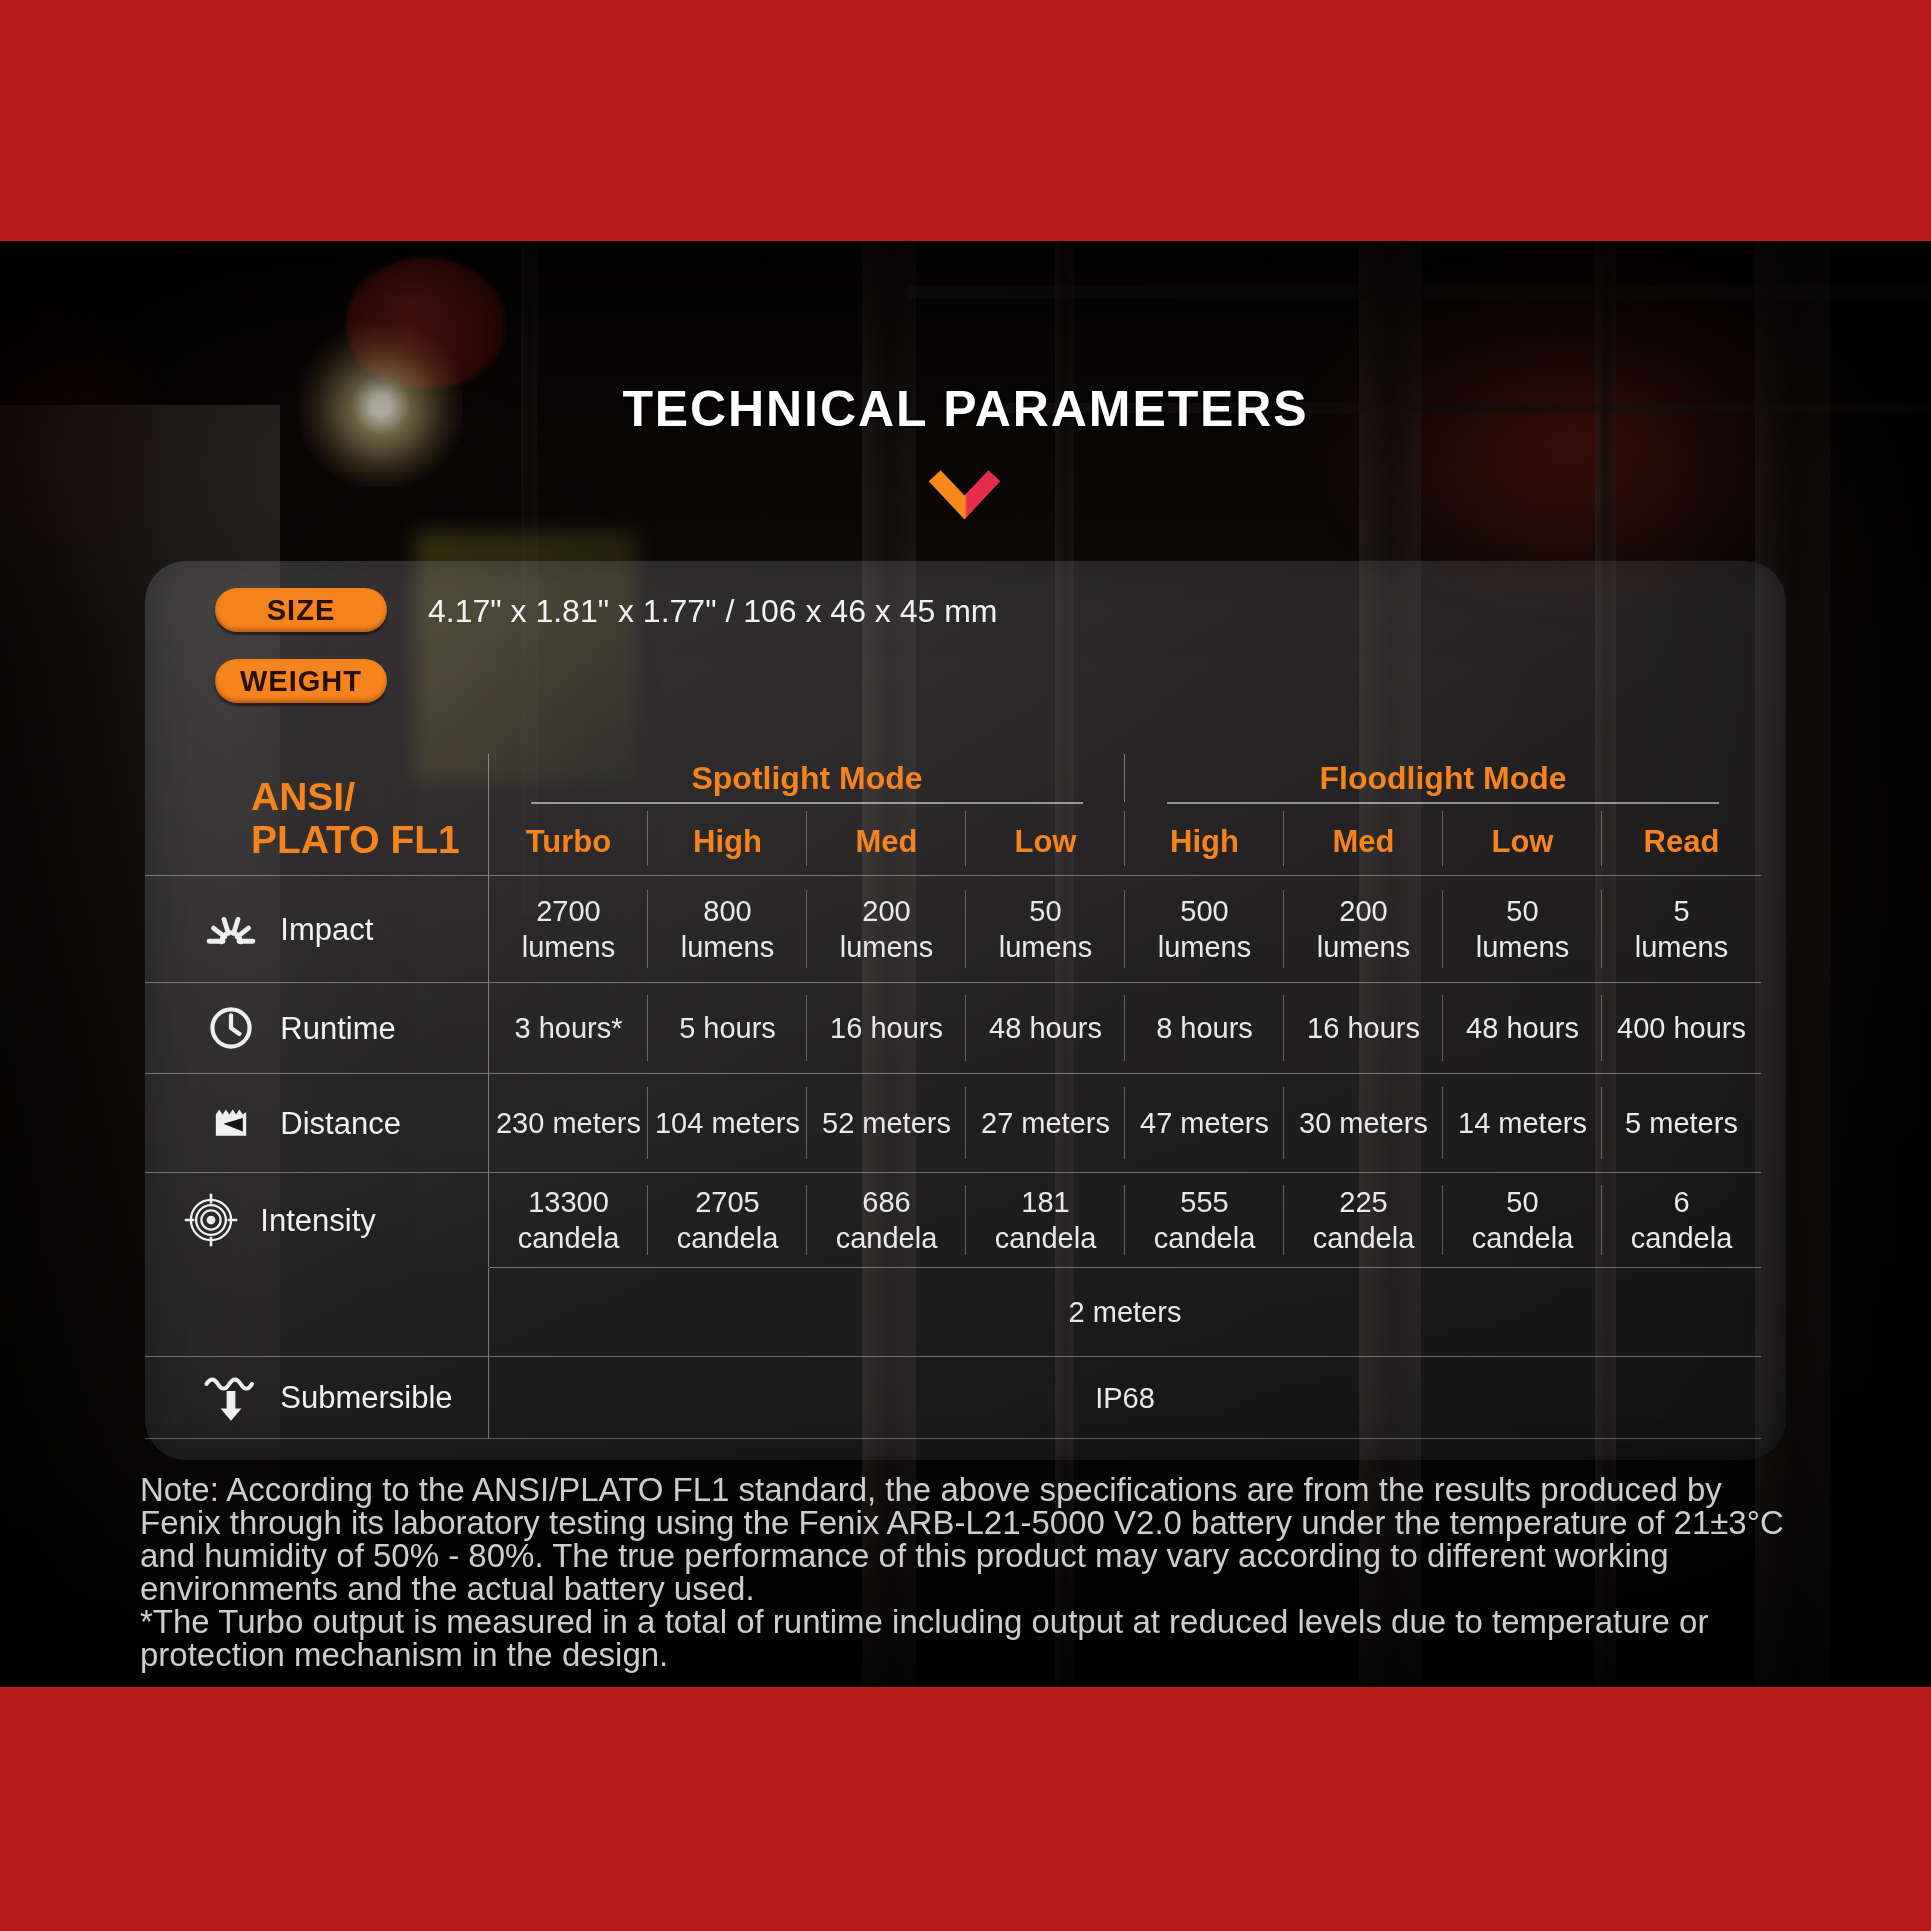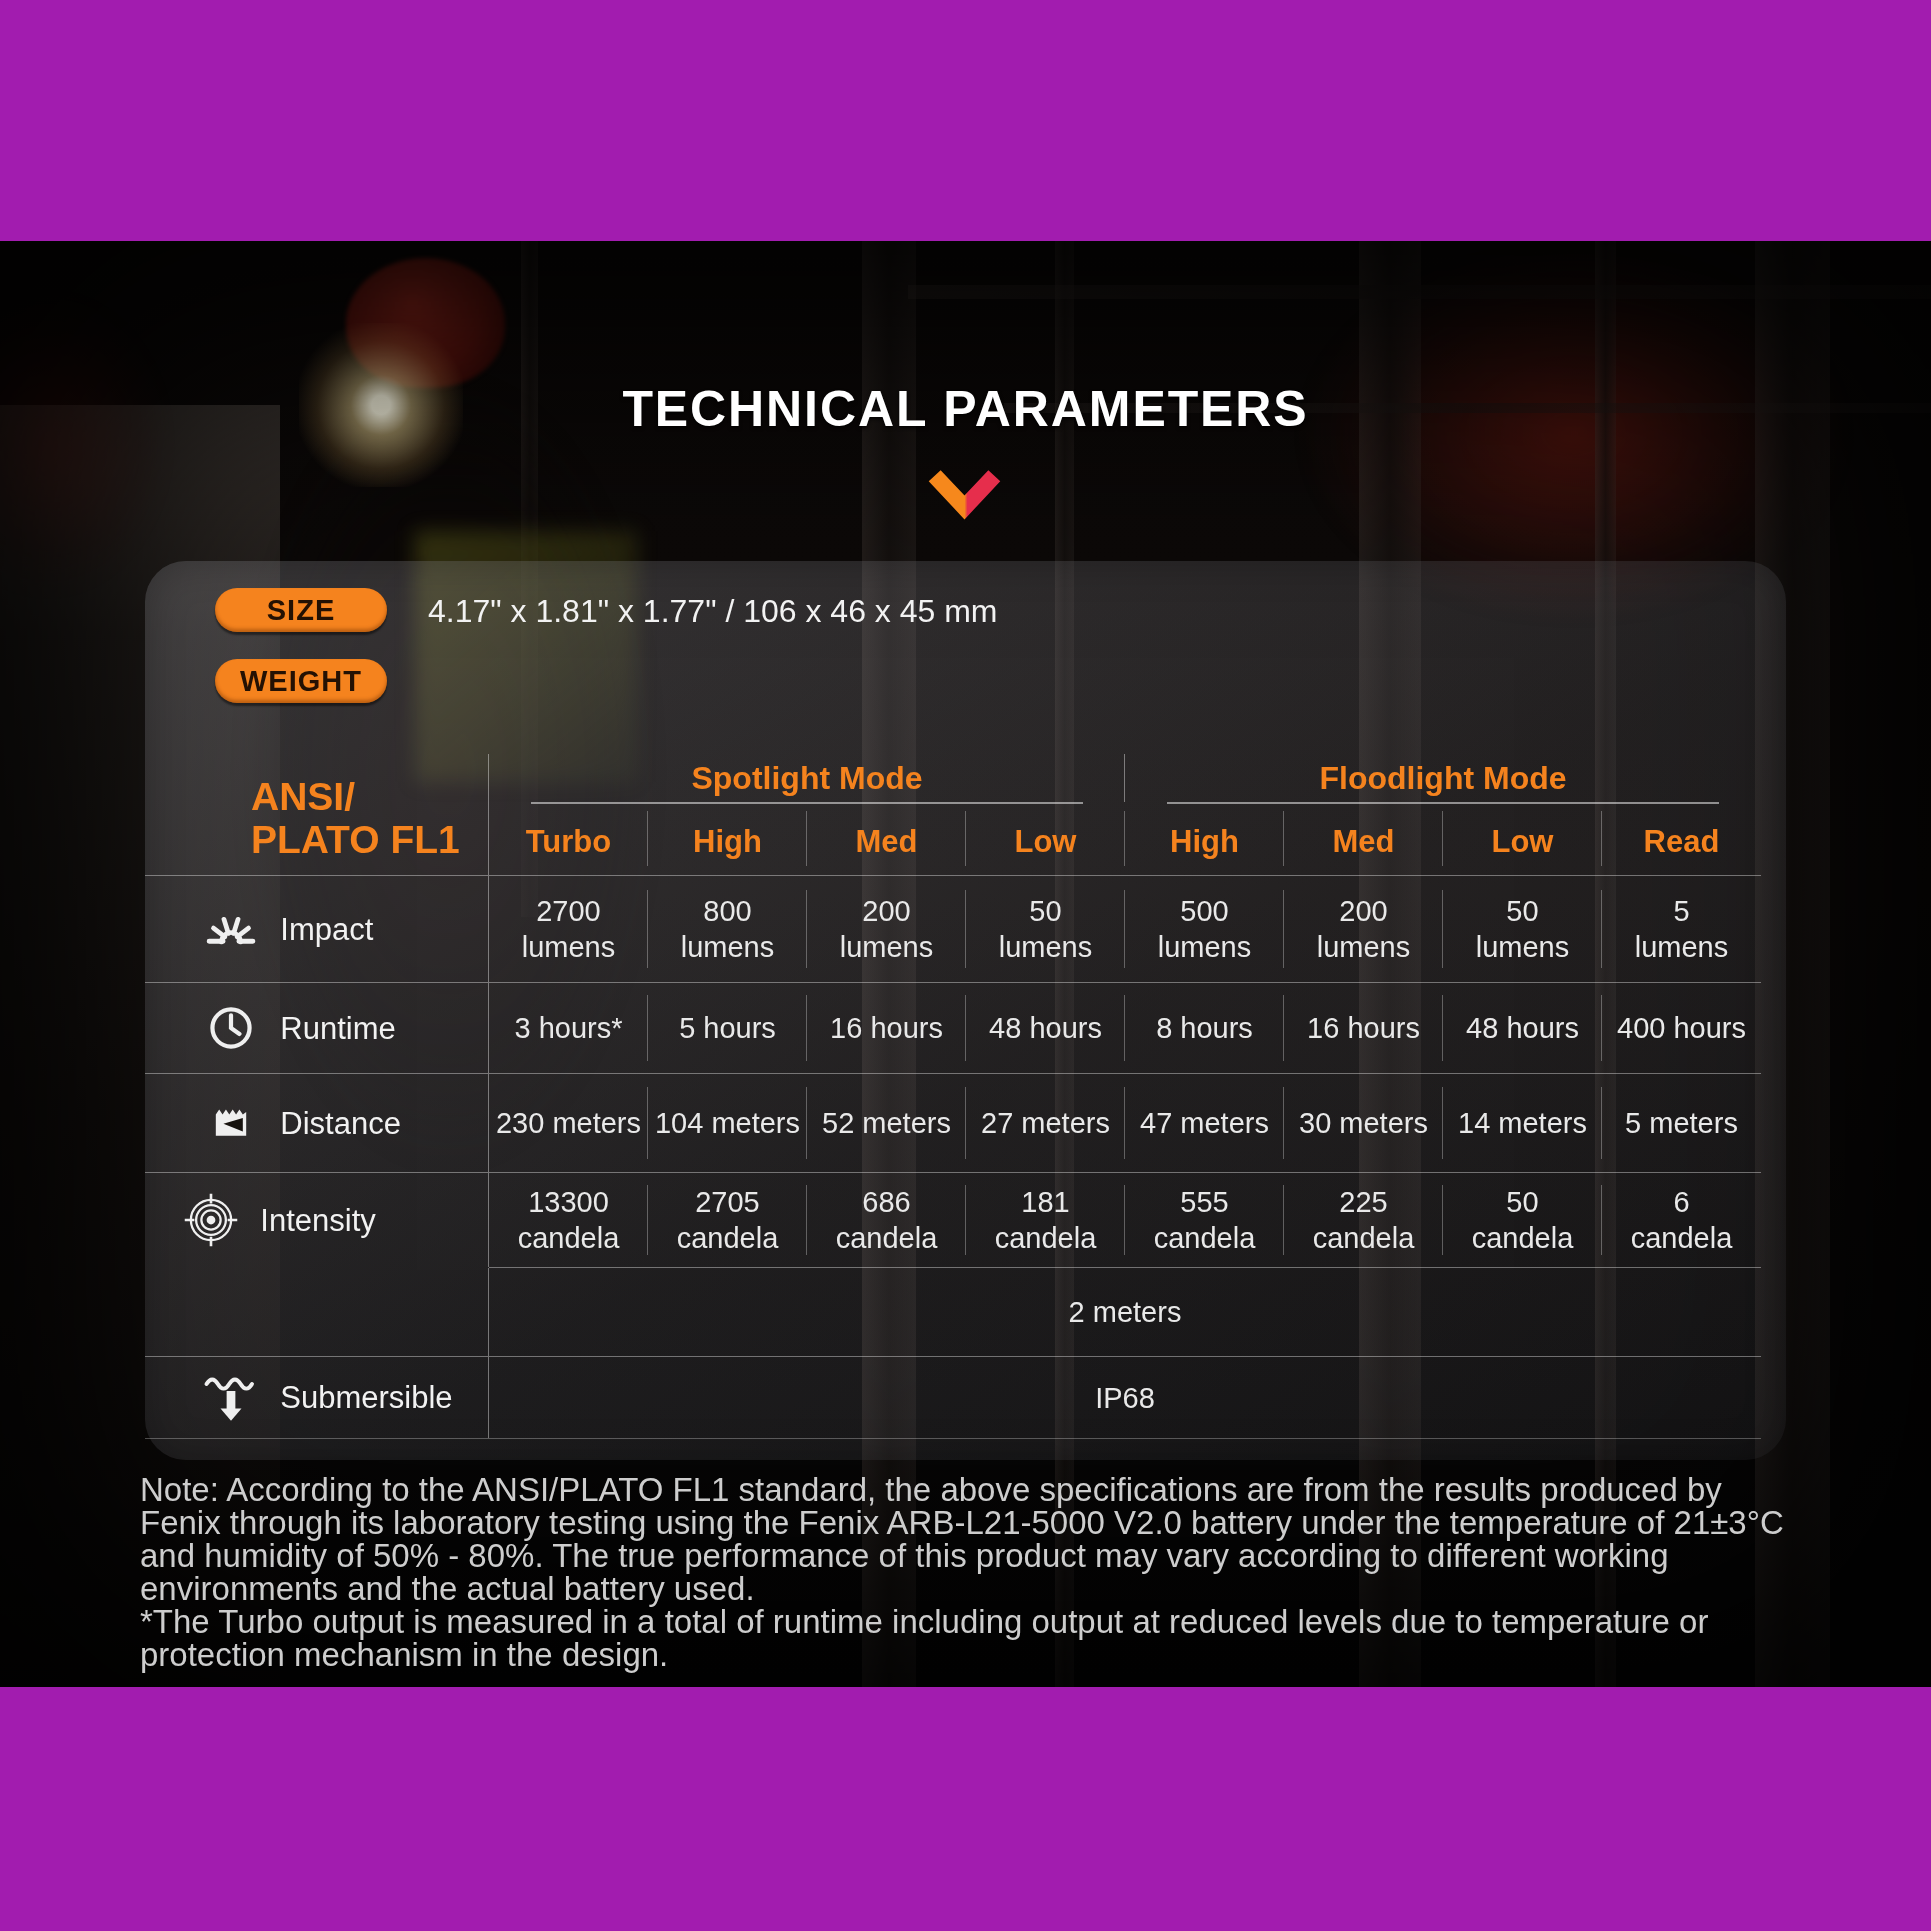--- a/index.html
+++ b/index.html
@@ -1,16 +1,16 @@
 <!DOCTYPE html>
 <html style="--accent: #f5831e; --chev-left: #f6881c; --chev-right: #e62e4c;"><head>
 <meta charset="utf-8">
 <style>
   html,body{margin:0;padding:0;background:#ffffff;}
-  .stage{position:relative;width:1931px;height:1931px;background:#a21caf;overflow:hidden;
+  .stage{position:relative;width:1931px;height:1931px;background:#b91c1c;overflow:hidden;
          font-family:"Liberation Sans",sans-serif;}
   
   .photo{position:absolute;left:0;top:241px;width:1931px;height:1446px;overflow:hidden;
          background:linear-gradient(180deg,#0b0807 0%,#0d0a09 45%,#070606 80%,#050505 100%);}
   .photo .fx{position:absolute;}
   .bar-v{background:linear-gradient(90deg,rgba(60,52,48,.5),rgba(22,18,16,.85),rgba(60,52,48,.35));}
   .redwash{background:radial-gradient(closest-side,rgba(120,26,16,.55),rgba(60,14,10,.25) 55%,transparent 75%);filter:blur(5.8px);}
   .wall{background:linear-gradient(180deg,#3b3531 0%,#221e1b 18%,#15110f 55%,#0a0807 100%);opacity:.9;}
   .silhouette{background:radial-gradient(closest-side,rgba(16,10,9,.95),rgba(10,7,6,.6) 70%,transparent 100%);filter:blur(7.7px);}
   .helmet{background:radial-gradient(circle at 42% 35%,#8a241a,#5a130d 55%,#2b0705 90%);border-radius:50% 50% 46% 46%;filter:blur(1.9px);}

